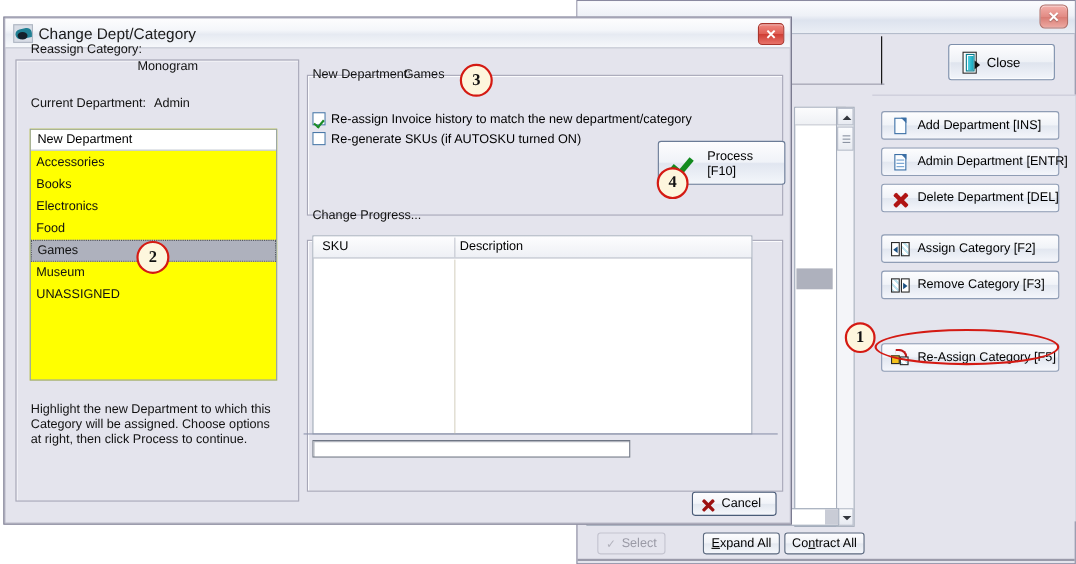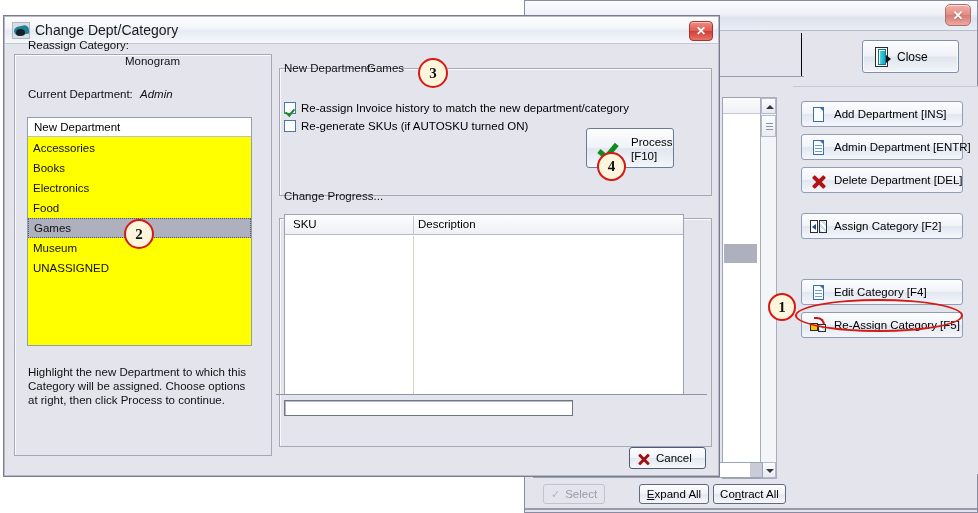--- a/index.html
+++ b/index.html
@@ -310,21 +310,21 @@
     margin-right:5px;position:relative;cursor:pointer;
   }
   .cbox.on:after{
     content:"";position:absolute;left:2px;top:4px;width:4px;height:7px;
     border-right:2px solid #1a8b26;border-bottom:2px solid #1a8b26;
     transform:rotate(40deg);
   }
 
   
   #process-btn{
-    position:absolute;left:586px;top:128px;width:88px;height:40px;
+    position:absolute;left:598px;top:128px;width:116px;height:40px;
     background:linear-gradient(to bottom,#fdfdfe 0%,#f0f3f8 48%,#e1e6f0 52%,#f3f6fa 100%);
     border:1px solid #6a7b96;border-radius:3px;
     box-sizing:border-box;cursor:pointer;
   }
   #process-btn .chk{
     position:absolute;left:10px;top:11px;width:20px;height:16px;
   }
   #process-btn .chk:before{
     content:"";position:absolute;left:5px;top:0px;width:7px;height:14px;
     border-right:5px solid #128a1e;border-bottom:5px solid #128a1e;
@@ -444,31 +444,29 @@
 
   <div class="side-btn" style="top:126px">
     <span class="ico ico-pane">
       <span class="bx l"></span>
         <span class="bx r"></span>
       <span class="ar" style="left:2px;border-right:4px solid #1a4f82;"></span>
     </span>
     <span class="lbl">Assign Category [F2]</span>
   </div>
 
-
-  <div class="side-btn" style="top:192px">
-    <span class="ico ico-doc">
-      <span class="pg"></span>
-        <span class="fold"></span>
-      <span class="ln" style="top:6px"></span>
-        <span class="ln" style="top:9px"></span>
-        <span class="ln" style="top:12px"></span>
+  <div class="side-btn" style="top:159px">
+    <span class="ico ico-pane">
+      <span class="bx l" style="background:repeating-linear-gradient(45deg,#bfe4ef 0 2px,#ffffff 2px 4px);"></span>
+      <span class="bx r" style="background:#ffffff;"></span>
+      <span class="ar" style="left:11px;border-left:4px solid #1a4f82;"></span>
     </span>
-    <span class="lbl">Edit Category [F4]</span>
-  </div>
+    <span class="lbl">Remove Category [F3]</span>
+  </div>
+
 
   <div class="side-btn" style="top:225px">
     <span class="ico ico-cubes">
       <span class="arc"></span>
         <span class="c1"></span>
         <span class="c2"></span>
     </span>
     <span class="lbl">Re-Assign Category [F5]</span>
   </div>
 </div>
@@ -515,21 +513,21 @@
   </div>
 
   <div class="panel" id="left-panel"></div>
   <div class="panel" id="top-right-panel"></div>
   <div class="panel" id="progress-panel"></div>
 </div>
 
 <span class="lbl-static" style="left:28px;top:39px;">Reassign Category:</span>
 <span class="lbl-static" style="left:125px;top:55px;">Monogram</span>
 <span class="lbl-static" style="left:28px;top:88px;">Current Department:</span>
-<span class="lbl-static" style="left:140px;top:88px;font-style:italic;">Admin</span>
+<span class="lbl-static" style="left:140px;top:88px;">Admin</span>
 
 <div id="dept-list">
   <div id="dept-list-header">
     <span>New Department</span>
   </div>
   <div id="dept-items">
     <div class="dept-item">Accessories</div>
     <div class="dept-item">Books</div>
     <div class="dept-item">Electronics</div>
     <div class="dept-item">Food</div>

